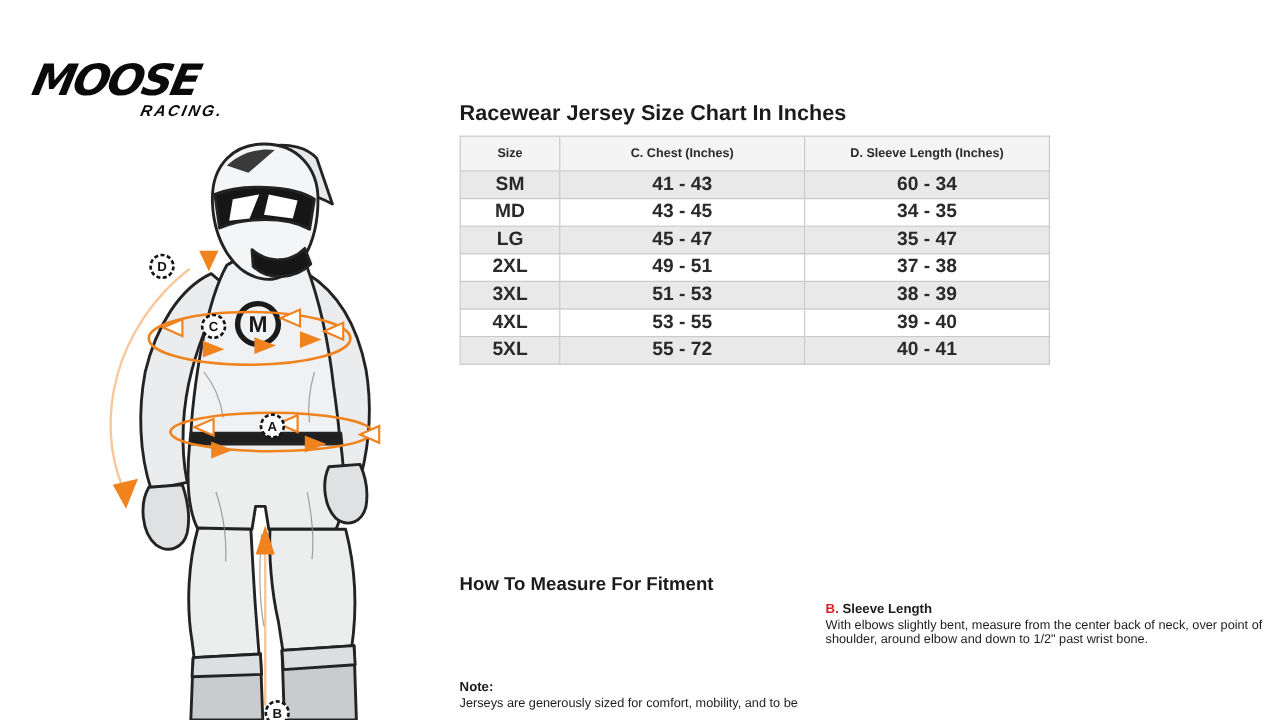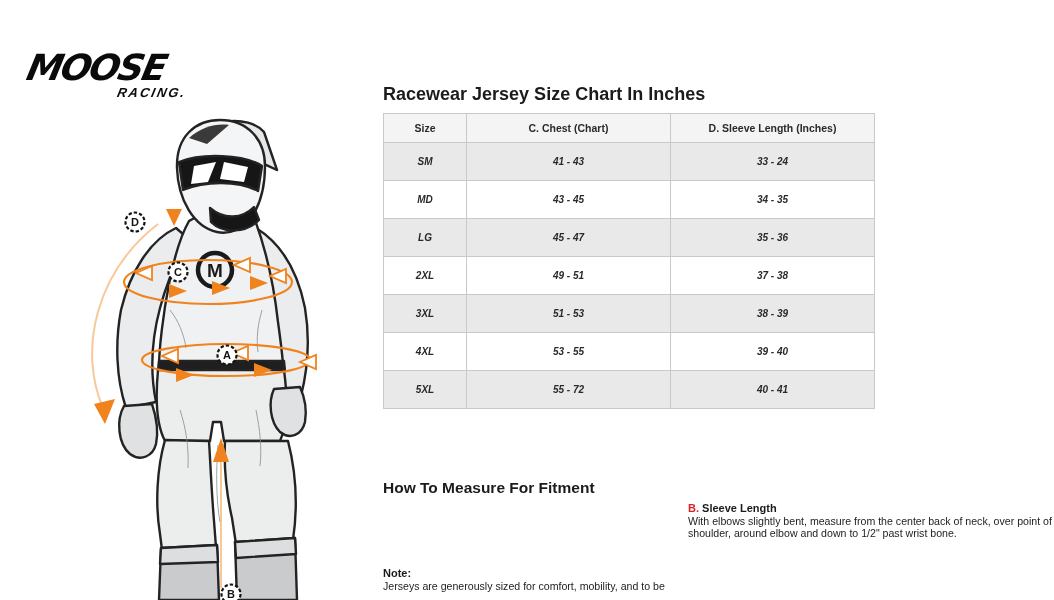--- a/index.html
+++ b/index.html
@@ -21,21 +21,21 @@
   .marker-circle { fill:#ffffff; stroke:#141414; stroke-width:2.2; stroke-dasharray:3.4 2; }
   .marker-text { font-size:11px; font-weight:bold; fill:#141414; text-anchor:middle; font-family:"Liberation Sans", sans-serif; }
   
   .chart-title { position:absolute; left:383px; top:84px; font-size:18px; font-weight:bold; color:#1b1b1b; }
   .size-table { position:absolute; left:383px; top:113px; width:491px; border-collapse:collapse; table-layout:fixed;padding-left:37px; }
   .size-table th, .size-table td {
     border:1px solid #c9c9c9; text-align:center; vertical-align:middle;
     font-weight:bold; color:#2a2a2a;
   }
   .size-table th { height:29px; font-size:10.5px; background:#f4f4f4; }
-  .size-table td { height:38px; font-size:10px; background:#ffffff;font-style:italic; }
+  .size-table td { height:23px; font-size:16px; background:#ffffff; }
   .size-table tbody tr:nth-child(odd) td { background:#e9e9e9; }
   
   .measure-heading { position:absolute; left:383px; top:479px; font-size:15.5px; font-weight:bold; color:#1b1b1b;text-align:center; }
   .measure-block { position:absolute; top:502px; }
   .measure-a { left:383px; width:295px; }
   .measure-b { left:688px; width:368px; }
   .m-label { font-size:11px; font-weight:bold; color:#1b1b1b; }
   .m-letter { color:#D8232A; }
   .m-text { font-size:10.6px; line-height:12.4px; color:#1d1d1d; margin-top:1px; }
   .note-block { position:absolute; left:383px; top:567px; width:310px; }
@@ -141,39 +141,39 @@
   <div class="chart-title">Racewear Jersey Size Chart In Inches</div>
   <table class="size-table">
     <colgroup>
         <col style="width:83px">
         <col style="width:204px">
         <col style="width:204px">
       </colgroup>
     <thead>
         <tr id="size-head">
           <th>Size</th>
-          <th>C. Chest (Chart)</th>
+          <th>C. Chest (Inches)</th>
           <th>D. Sleeve Length (Inches)</th>
         </tr>
       </thead>
     <tbody id="size-body">
         <tr>
           <td>SM</td>
           <td>41 - 43</td>
-          <td>33 - 24</td>
+          <td>60 - 34</td>
         </tr>
         <tr>
           <td>MD</td>
           <td>43 - 45</td>
           <td>34 - 35</td>
         </tr>
         <tr>
           <td>LG</td>
           <td>45 - 47</td>
-          <td>35 - 36</td>
+          <td>35 - 47</td>
         </tr>
         <tr>
           <td>2XL</td>
           <td>49 - 51</td>
           <td>37 - 38</td>
         </tr>
         <tr>
           <td>3XL</td>
           <td>51 - 53</td>
           <td>38 - 39</td>

